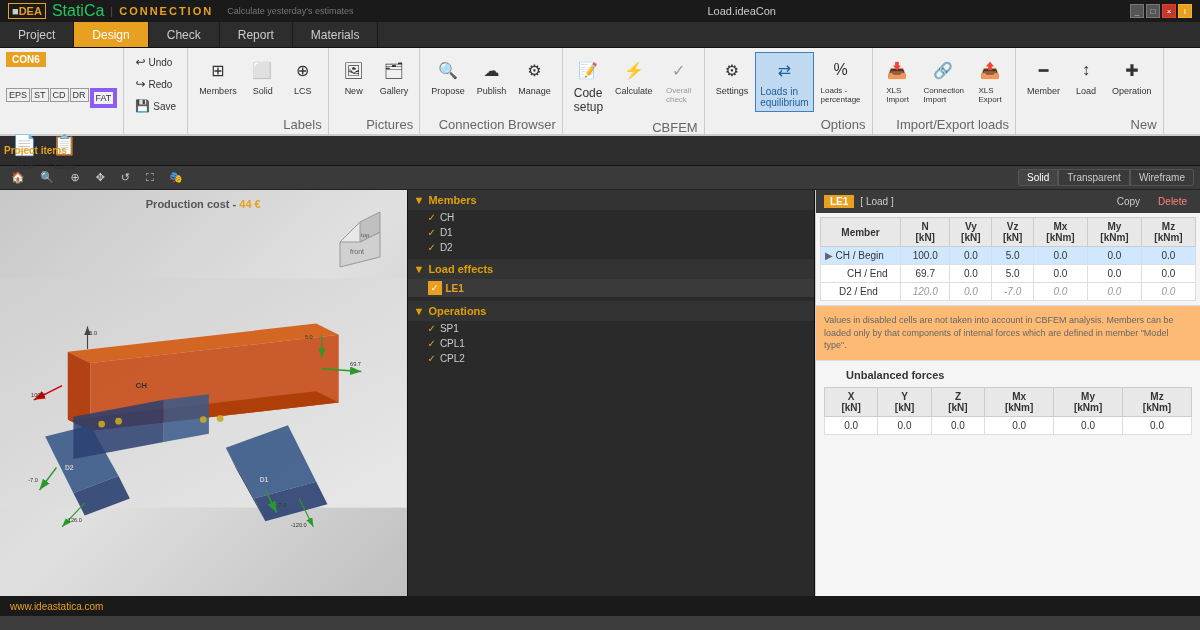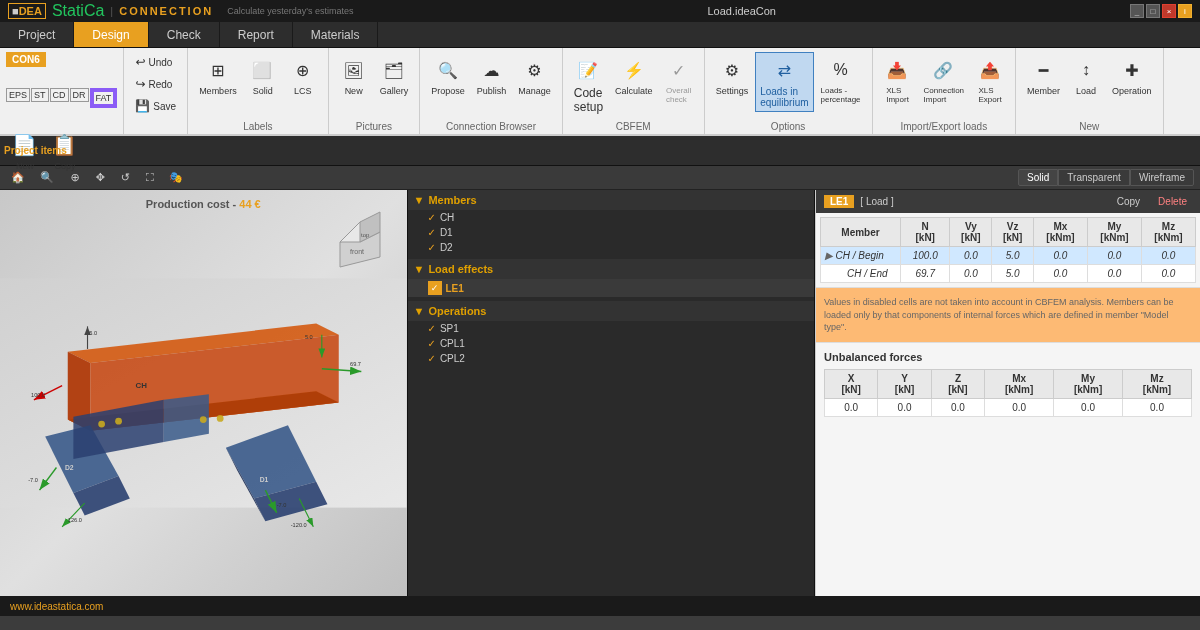--- a/index.html
+++ b/index.html
@@ -13,21 +13,21 @@
     #titlebar-controls { display: flex; gap: 2px; }
 
     
     #menubar { display: flex; background: #2d2d2d; height: 26px; align-items: stretch; border-bottom: 1px solid #111; }
     .menu-tab { padding: 0 18px; display: flex; align-items: center; cursor: pointer; font-size: 12px; color: #ccc; border-right: 1px solid #1a1a1a; }
     .menu-tab.active { background: #e8a020; color: #fff; }
 
     
     #ribbon { display: flex; background: #f0f0f0; height: 88px; border-bottom: 2px solid #ccc; }
     .ribbon-group { display: flex; flex-direction: column; border-right: 1px solid #ccc; padding: 4px 6px 2px; align-items: flex-start; min-width: fit-content; }
-    .ribbon-group-label { font-size: 10px; color: #666; text-align: center; width: 100%; margin-top: auto; padding-top: 2px; }
+    .ribbon-group-label { font-size: 13px; color: #666; text-align: right; width: 100%; margin-top: auto; padding-top: 2px; }
     .ribbon-row { display: flex; gap: 2px; flex: 1; align-items: flex-start; }
     .ribbon-btn { display: flex; flex-direction: column; align-items: center; justify-content: flex-start; padding: 3px 4px; cursor: pointer; border: 1px solid transparent; min-width: 36px; font-size: 9px; color: #333; gap: 2px; }
     .ribbon-btn.active { background: #c0d8f0; border: 1px solid #4080c0; }
     .ribbon-icon { width: 28px; height: 28px; display: flex; align-items: center; justify-content: center; font-size: 18px; }
     .ribbon-btn-sm { display: flex; flex-direction: row; align-items: center; padding: 2px 4px; cursor: pointer; border: 1px solid transparent; font-size: 10px; color: #333; gap: 3px; }
 
     
     #toolbar-strip { display: flex; align-items: center; background: #2d2d2d; height: 30px; padding: 0 4px; gap: 4px; border-bottom: 1px solid #111; }
 
     
@@ -55,29 +55,29 @@
     .check-icon { color: #e8a020; font-size: 10px; }
     .tree-section-header { display: flex; align-items: center; padding: 4px 6px; color: #e0a000; font-size: 11px; font-weight: bold; background: #333; cursor: pointer; gap: 4px; }
 
     
     #le-header { display: flex; align-items: center; background: #3a3a3a; padding: 3px 8px; gap: 6px; justify-content: space-between; }
     .le-action-btn { color: #ccc; font-size: 10px; cursor: pointer; padding: 1px 4px; border: 1px solid transparent; }
 
     
     #loads-table { border-collapse: collapse; width: 100%; font-size: 10px; background: #fff; }
     #loads-table th { background: #e8e8e8; border: 1px solid #ccc; padding: 3px 5px; text-align: center; font-weight: bold; color: #333; }
-    #loads-table td { border: 1px solid #ddd; padding: 3px 5px; text-align: center; color: #333; font-style: italic; }
+    #loads-table td { border: 1px solid #ddd; padding: 3px 5px; text-align: center; color: #333; }
     #loads-table tr.selected td { background: #d0e8ff; }
     .row-expand { color: #666; cursor: pointer; }
 
     #note-text { padding: 8px; font-size: 9px; color: #666; line-height: 1.4; background: #fdba74; border-top: 1px solid #ddd; }
 
     
     #unbalanced-section { padding: 8px; background: #f5f5f5; border-top: 1px solid #ddd; }
-    #unbalanced-title { font-size: 11px; font-weight: bold; color: #333; margin-bottom: 6px; }
+    #unbalanced-title { font-size: 11px; font-weight: bold; color: #333; margin-bottom: 6px; margin-left: 22px; }
     #unbalanced-table { border-collapse: collapse; width: 100%; font-size: 10px; background: #fff; }
     #unbalanced-table th { background: #e8e8e8; border: 1px solid #ccc; padding: 3px 5px; text-align: center; font-weight: bold; color: #333; }
     #unbalanced-table td { border: 1px solid #ddd; padding: 3px 5px; text-align: center; color: #333; }
 
     
     #statusbar { display: flex; align-items: center; background: #1a1a1a; height: 20px; padding: 0 10px; gap: 20px; justify-content: space-between; }
     #statusbar-left { display: flex; gap: 20px; font-size: 10px; color: #999; }
     #statusbar-left span b { color: #ccc; }
     #statusbar-right { color: #e8a020; font-size: 10px; }
 
@@ -502,20 +502,32 @@
       <td style="text-align:left;padding-left:12px;">
         <span style="margin-left:14px;"></span>
         CH / End
       </td>
       <td style="">69.7</td>
       <td style="">0.0</td>
       <td style="">5.0</td>
       <td style="">0.0</td>
       <td style="">0.0</td>
       <td style="">0.0</td>
+    </tr>
+            <tr>
+      <td style="text-align:left;padding-left:4px;">
+        <span style="margin-left:14px;"></span>
+        D2 / End
+      </td>
+      <td style="font-style:italic;color:#999;">120.0</td>
+      <td style="font-style:italic;color:#999;">0.0</td>
+      <td style="font-style:italic;color:#999;">-7.0</td>
+      <td style="font-style:italic;color:#999;">0.0</td>
+      <td style="font-style:italic;color:#999;">0.0</td>
+      <td style="font-style:italic;color:#999;">0.0</td>
     </tr>
           </tbody>
       </table>
     </div>
 
     <div id="note-text">Values in disabled cells are not taken into account in CBFEM analysis. Members can be loaded only by that components of internal forces which are defined in member "Model type".</div>
 
     <div id="unbalanced-section">
       <div id="unbalanced-title">Unbalanced forces</div>
       <table id="unbalanced-table">

